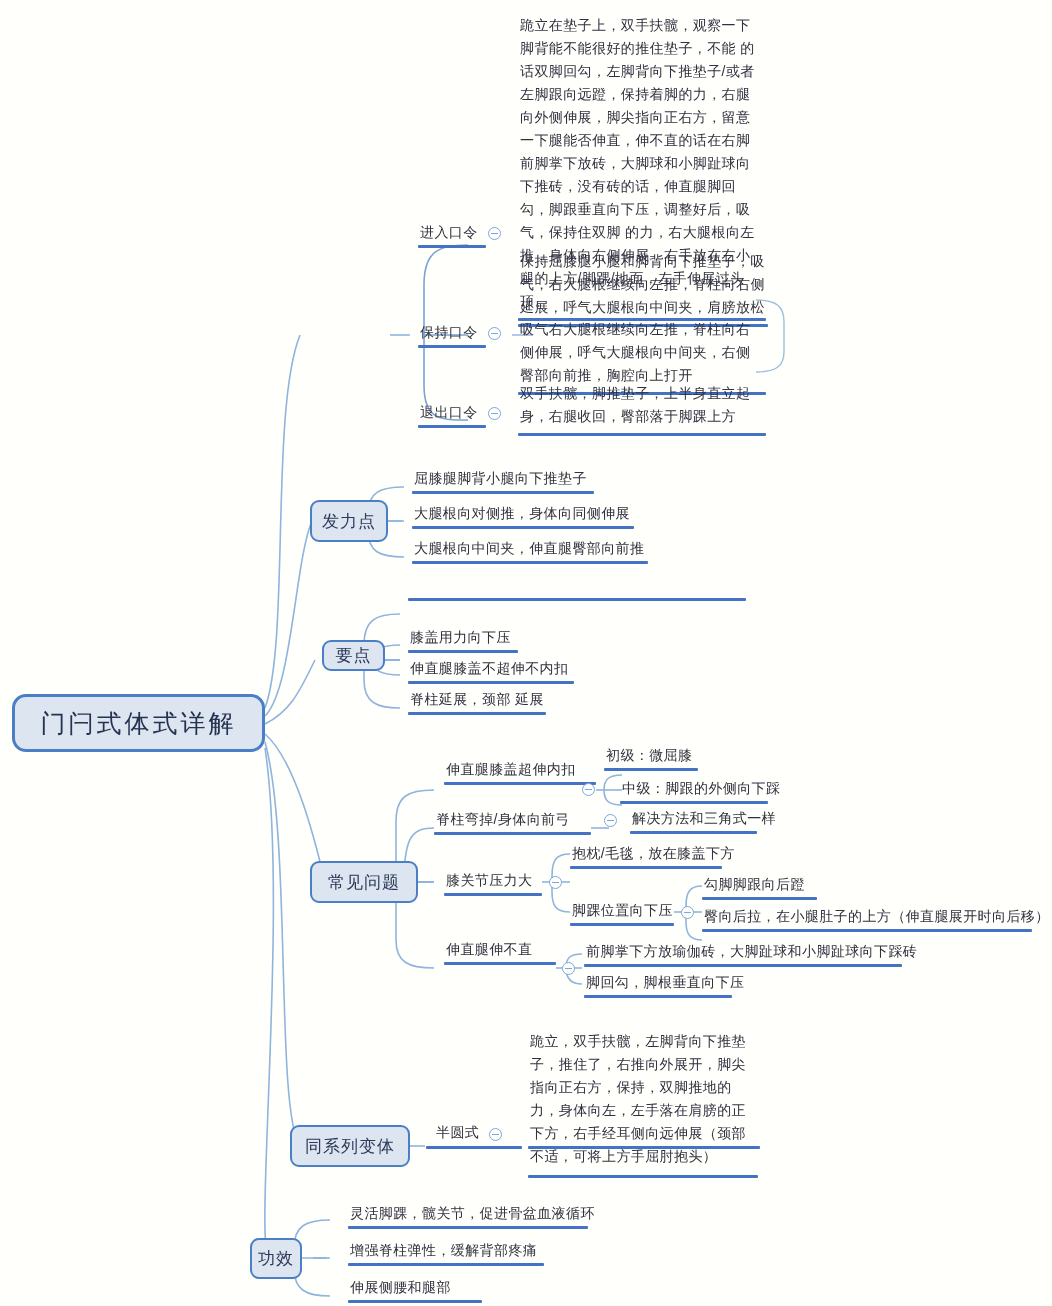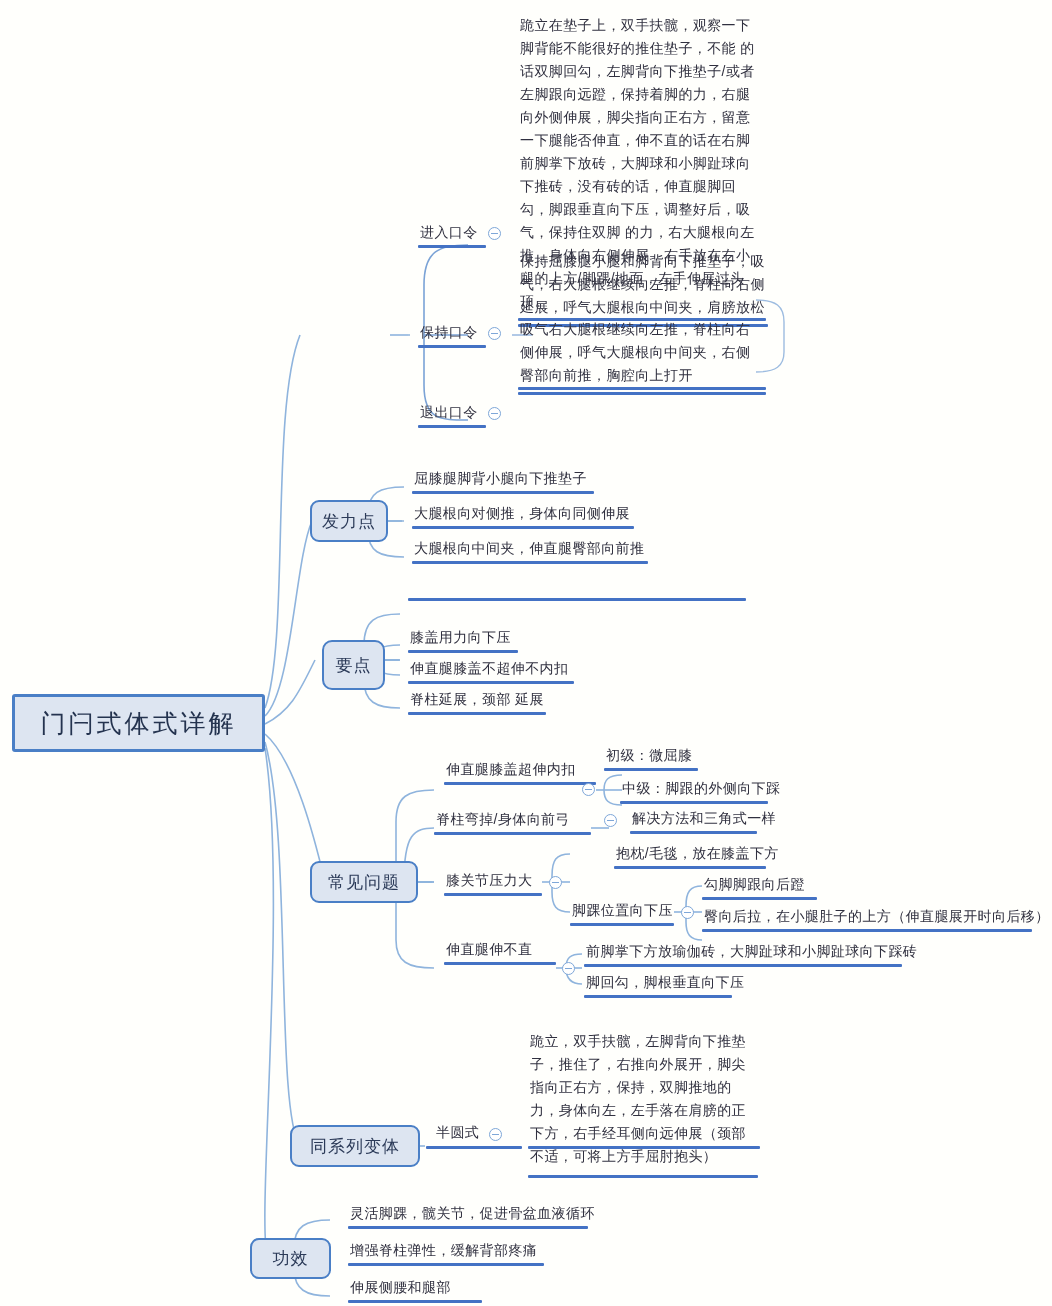--- a/index.html
+++ b/index.html
@@ -31,21 +31,21 @@
     color: #2b3a58;
     display: flex;
     align-items: center;
     justify-content: center;
     white-space: nowrap;
     letter-spacing: 1px;
   }
   .node.root {
     font-size: 25px;
     border-width: 3px;
-    border-radius: 3px;
+    border-radius: 14px;
     letter-spacing: 3px;
     color: #24334f;
   }
   .node.branch {
     font-size: 17px;
   }
   
   .leaf {
     position: absolute;
     font-size: 14px;
@@ -189,41 +189,42 @@
     <span class="ul" style="width:248px; bottom:-6px;"></span>
   </div>
 
   <div class="leaf" style="left:418px; top:402px;">
     <span>退出口令</span>
     <span class="ul" style="width:68px;"></span>
   </div>
   <span class="toggle" style="left:488px; top:407px;"></span>
 
   <div class="leaf wrap" style="left:518px; top:382px; width:248px;">
+    <span>双手扶髋，脚推垫子，上半身直立起身，右腿收回，臀部落于脚踝上方</span>
     <span class="ul" style="width:248px; bottom:-6px;"></span>
   </div>
 
   <div class="node branch" style="left:310px; top:500px; width:78px; height:42px;">
     <span>发力点</span>
   </div>
 
   <div class="leaf" style="left:412px; top:468px;">
     <span>屈膝腿脚背小腿向下推垫子</span>
     <span class="ul" style="width:182px;"></span>
   </div>
   <div class="leaf" style="left:412px; top:503px;">
     <span>大腿根向对侧推，身体向同侧伸展</span>
     <span class="ul" style="width:222px;"></span>
   </div>
   <div class="leaf" style="left:412px; top:538px;">
     <span>大腿根向中间夹，伸直腿臀部向前推</span>
     <span class="ul" style="width:236px;"></span>
   </div>
 
-  <div class="node branch" style="left:322px; top:640px; width:63px; height:50px;border-radius:10px;">
+  <div class="node branch" style="left:322px; top:640px; width:63px; height:31px;">
     <span>要点</span>
   </div>
 
   <div class="leaf" style="left:408px; top:596px;">
     <span class="ul" style="width:338px;"></span>
   </div>
   <div class="leaf" style="left:408px; top:627px;">
     <span>膝盖用力向下压</span>
     <span class="ul" style="width:110px;"></span>
   </div>
@@ -265,21 +266,21 @@
     <span>解决方法和三角式一样</span>
     <span class="ul" style="width:127px;"></span>
   </div>
 
   <div class="leaf" style="left:444px; top:870px;">
     <span>膝关节压力大</span>
     <span class="ul" style="width:98px;"></span>
   </div>
   <span class="toggle" style="left:549px; top:876px;"></span>
 
-  <div class="leaf" style="left:570px; top:843px;margin-left:44px;">
+  <div class="leaf" style="left:570px; top:843px;">
     <span>抱枕/毛毯，放在膝盖下方</span>
     <span class="ul" style="width:152px;"></span>
   </div>
 
   <div class="leaf" style="left:570px; top:900px;">
     <span>脚踝位置向下压</span>
     <span class="ul" style="width:104px;"></span>
   </div>
   <span class="toggle" style="left:681px; top:906px;"></span>
 
@@ -300,37 +301,37 @@
 
   <div class="leaf" style="left:584px; top:941px;">
     <span>前脚掌下方放瑜伽砖，大脚趾球和小脚趾球向下踩砖</span>
     <span class="ul" style="width:318px;"></span>
   </div>
   <div class="leaf" style="left:584px; top:972px;">
     <span>脚回勾，脚根垂直向下压</span>
     <span class="ul" style="width:148px;"></span>
   </div>
 
-  <div class="node branch" style="left:290px; top:1125px; width:130px; height:42px;">
+  <div class="node branch" style="left:290px; top:1125px; width:120px; height:42px;">
     <span>同系列变体</span>
   </div>
 
   <div class="sublabel" style="left:436px; top:1124px;">
     <span>半圆式</span>
   </div>
   <span class="ul" style="position:absolute; left:426px; top:1146px; width:96px; height:3px; background:#4472c4; border-radius:1px;"></span>
   <span class="toggle" style="left:489px; top:1128px;"></span>
 
   <div class="leaf wrap" style="left:528px; top:1030px; width:232px;">
     <span>跪立，双手扶髋，左脚背向下推垫子，推住了，右推向外展开，脚尖指向正右方，保持，双脚推地的力，身体向左，左手落在肩膀的正下方，右手经耳侧向远伸展（颈部不适，可将上方手屈肘抱头）</span>
     <span class="ul" style="width:230px; bottom:-8px;"></span>
   </div>
   <span style="position:absolute; left:528px; top:1146px; width:232px; height:3px; background:#4472c4; border-radius:1px;"></span>
 
-  <div class="node branch" style="left:250px; top:1238px; width:81px; height:41px;">
+  <div class="node branch" style="left:250px; top:1238px; width:52px; height:41px;">
     <span>功效</span>
   </div>
 
   <div class="leaf" style="left:348px; top:1203px;">
     <span>灵活脚踝，髋关节，促进骨盆血液循环</span>
     <span class="ul" style="width:240px;"></span>
   </div>
   <div class="leaf" style="left:348px; top:1240px;">
     <span>增强脊柱弹性，缓解背部疼痛</span>
     <span class="ul" style="width:196px;"></span>

